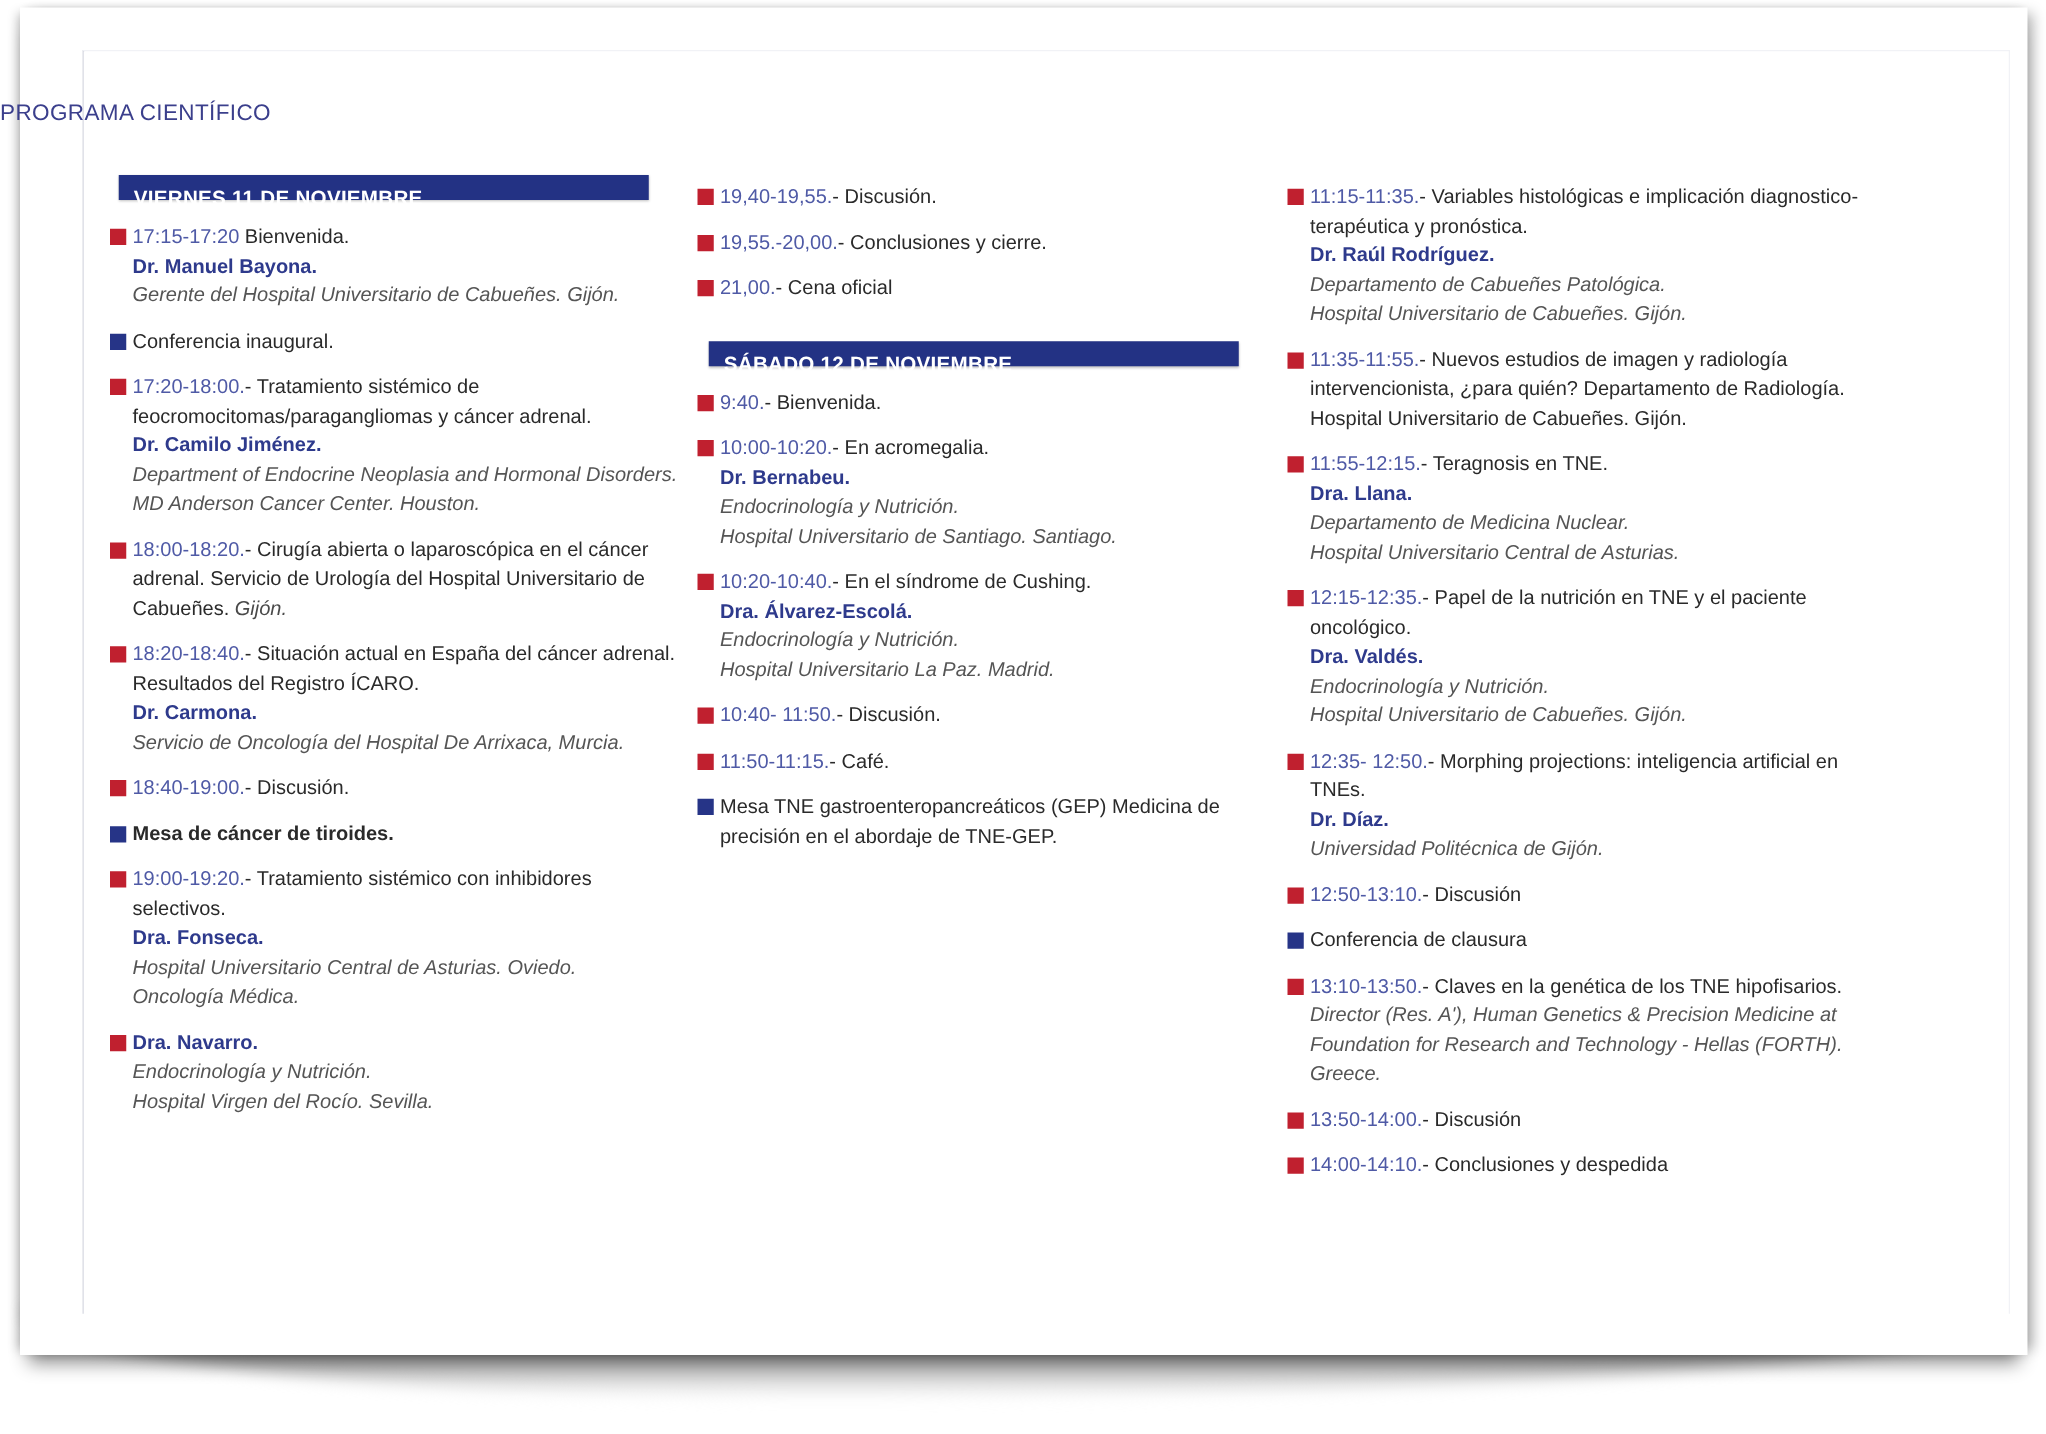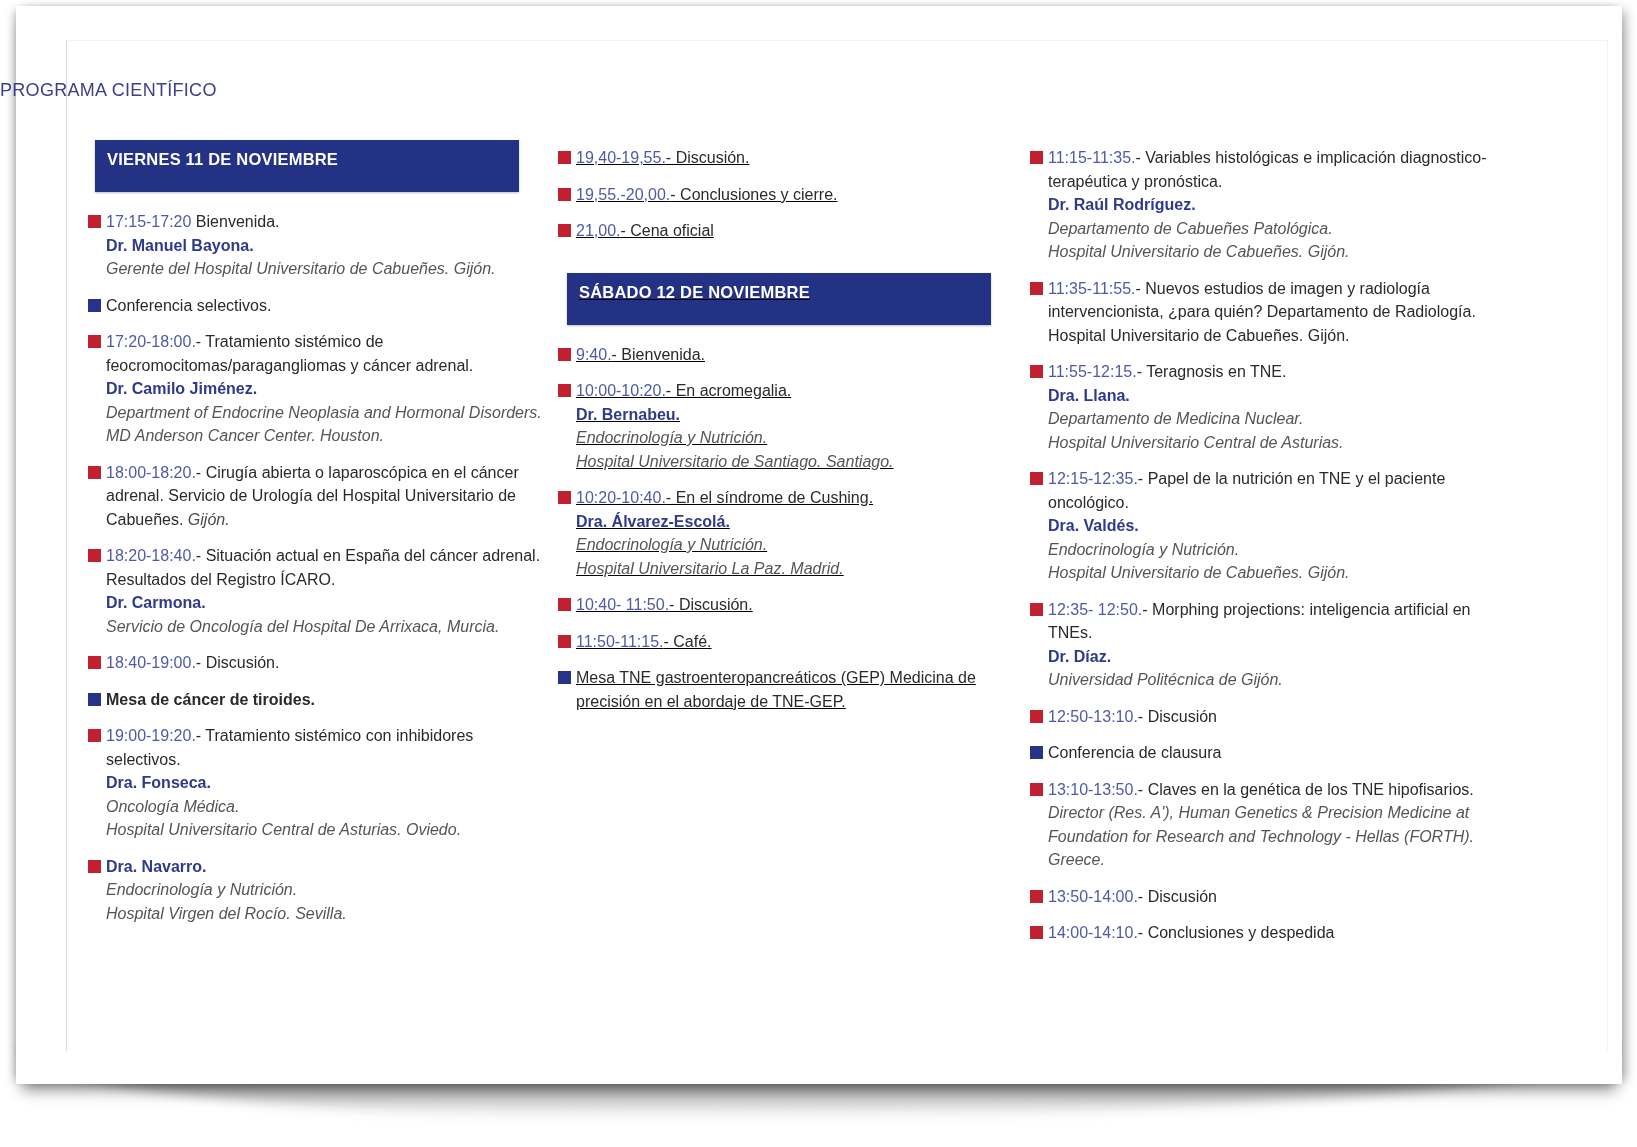--- a/index.html
+++ b/index.html
@@ -51,30 +51,30 @@
       width: 100%;
       color: #3b3f8c;
       font-size: 18px;
       letter-spacing: 0.3px;
     }
     .column {
       position: absolute;
       top: 140px;
     }
     .col-1 { left: 88px; width: 460px; }
-    .col-2 { left: 558px; width: 460px; top: 146px; text-decoration: underline; }
+    .col-2 { left: 558px; width: 460px; top: 146px; }
     .col-3 { left: 1030px; width: 470px; top: 146px; }
 
     .day-banner {
       background: #233284;
       color: #ffffff;
       font-weight: bold;
       font-size: 16.5px;
       padding: 0 12px;
-      height: 52px;
+      height: 20px;
       line-height: 38px;
       box-shadow: 0 1px 2px rgba(0,0,0,0.25);
       letter-spacing: 0.2px;
     }
     .col-1 .day-banner { margin-left: 7px; width: 400px; margin-bottom: 18px; }
     .col-2 .day-banner.second { margin-left: 9px; width: 400px; margin-top: 30px; margin-bottom: 18px; }
 
     .item {
       position: relative;
       padding-left: 18px;
@@ -113,21 +113,21 @@
   <div class="day-banner">VIERNES 11 DE NOVIEMBRE</div>
   <div class="items">
       <div class="item">
         <span class="bullet red"></span>
         <span class="line"><span class="time">17:15-17:20</span><span class="session"> Bienvenida.</span></span>
         <span class="speaker">Dr. Manuel Bayona.</span>
         <span class="affil">Gerente del Hospital Universitario de Cabueñes. Gijón.</span>
       </div>
       <div class="item">
         <span class="bullet blue"></span>
-        <span class="line"><span class="session">Conferencia selectivos.</span></span>
+        <span class="line"><span class="session">Conferencia inaugural.</span></span>
       </div>
       <div class="item">
         <span class="bullet red"></span>
         <span class="line"><span class="time">17:20-18:00.</span><span class="session">- Tratamiento sistémico de feocromocitomas/paragangliomas y cáncer adrenal.</span></span>
         <span class="speaker">Dr. Camilo Jiménez.</span>
         <span class="affil">Department of Endocrine Neoplasia and Hormonal Disorders. MD Anderson Cancer Center. Houston.</span>
       </div>
       <div class="item">
         <span class="bullet red"></span>
         <span class="line"><span class="time">18:00-18:20.</span><span class="session">- Cirugía abierta o laparoscópica en el cáncer adrenal. Servicio de Urología del Hospital Universitario de Cabueñes.</span><span style="font-style: italic;"> Gijón.</span></span>
@@ -143,22 +143,22 @@
         <span class="line"><span class="time">18:40-19:00.</span><span class="session">- Discusión.</span></span>
       </div>
       <div class="item">
         <span class="bullet blue"></span>
         <span class="line"><span class="session bold">Mesa de cáncer de tiroides.</span></span>
       </div>
       <div class="item">
         <span class="bullet red"></span>
         <span class="line"><span class="time">19:00-19:20.</span><span class="session">- Tratamiento sistémico con inhibidores selectivos.</span></span>
         <span class="speaker">Dra. Fonseca.</span>
+        <span class="affil">Hospital Universitario Central de Asturias. Oviedo.</span>
         <span class="affil">Oncología Médica.</span>
-        <span class="affil">Hospital Universitario Central de Asturias. Oviedo.</span>
       </div>
       <div class="item">
         <span class="bullet red"></span>
         <span class="speaker">Dra. Navarro.</span>
         <span class="affil">Endocrinología y Nutrición.</span>
         <span class="affil">Hospital Virgen del Rocío. Sevilla.</span>
       </div>
     </div>
 </div>
 

